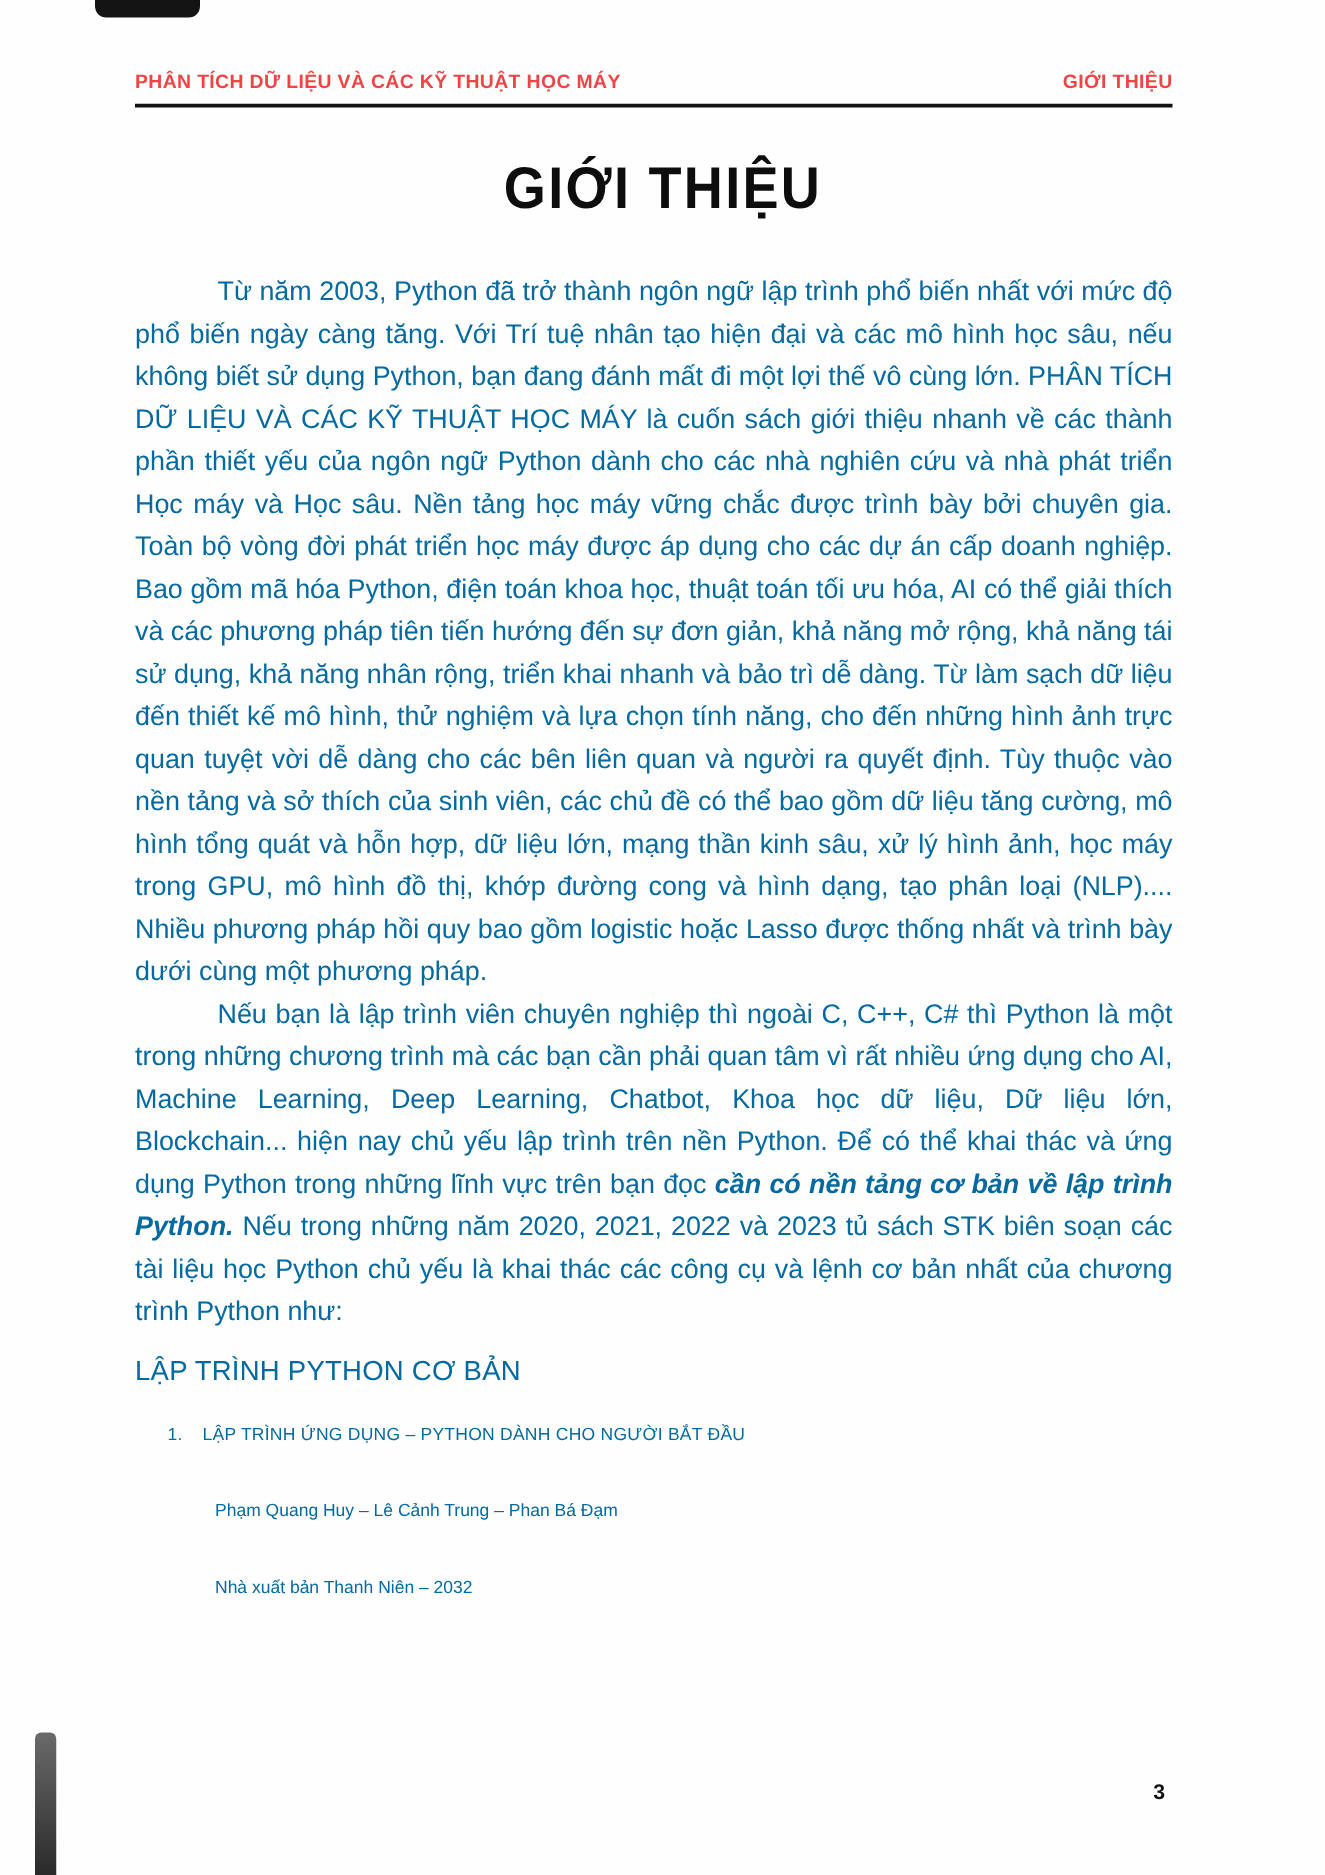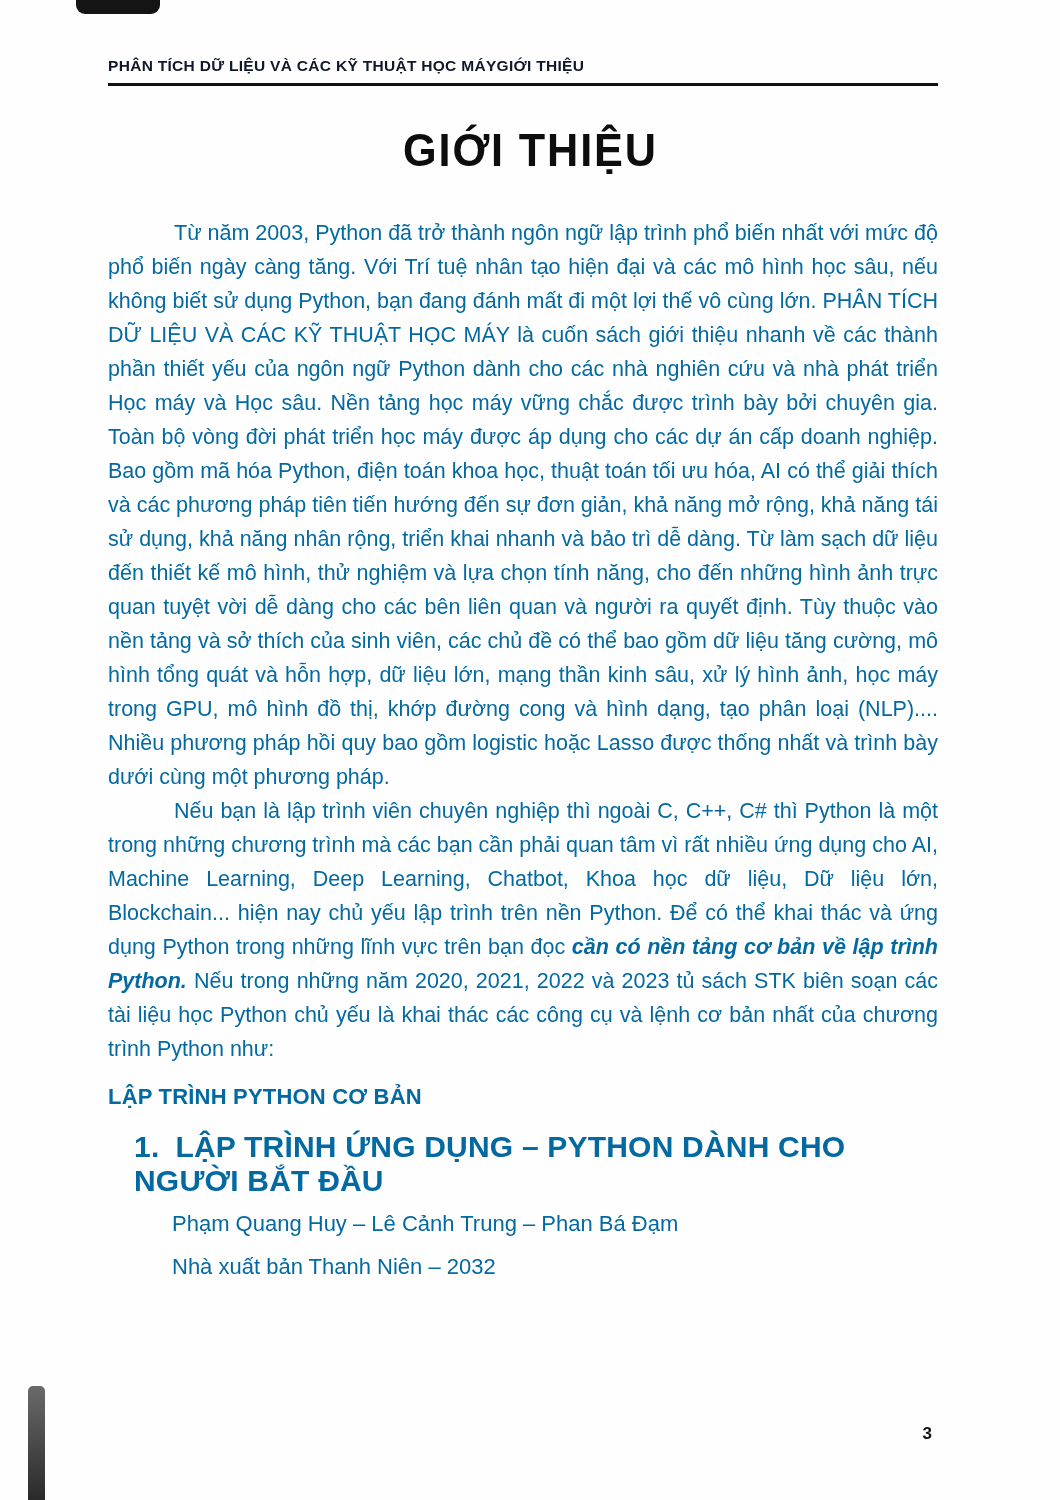--- a/index.html
+++ b/index.html
@@ -26,26 +26,26 @@
     left: 28px; top: 1386px;
     width: 17px; height: 114px;
     background: linear-gradient(to bottom, #6a6a6a, #2a2a2a);
     border-radius: 5px 5px 0 0;
   }
   
   .header-row {
     position: absolute;
     top: 57px; left: 108px; right: 122px;
     display: flex;
-    justify-content: flex-start;
+    justify-content: space-between;
     align-items: baseline;
     font-weight: bold;
     font-size: 15.5px;
     letter-spacing: 0.3px;
-    color: #0f172a;
+    color: #ef4444;
   }
   .header-rule {
     position: absolute;
     top: 83px; left: 108px; right: 122px;
     height: 3px;
     background: #111;
   }
   
   .doc-title {
     position: absolute;
@@ -65,36 +65,36 @@
     font-size: 21.5px;
     line-height: 34px;
     text-align: justify;
     color: #0369a1;
   }
   .para { margin: 0; text-indent: 66px; }
   .bold-italic { font-weight: bold; font-style: italic; }
   .section-heading {
     margin-top: 14px;
     font-size: 22px;
-    font-weight: bold;
+    font-weight: normal;
     text-align: left;
     letter-spacing: 0.2px;
   }
   .book-item { margin-top: 16px; text-align: left; }
   .book-title-row {
-    font-size: 30px;
-    font-weight: bold;
+    font-size: 14px;
+    font-weight: normal;
     padding-left: 26px;
     letter-spacing: 0.2px;
   }
   .book-number { display: inline-block; margin-right: 16px; }
   .book-line {
     padding-left: 64px;
-    margin-top: 9px;
-    font-size: 22px;
+    margin-top: 27px;
+    font-size: 14px;
   }
   
   .page-number {
     position: absolute;
     top: 1424px;
     right: 128px;
     font-size: 17px;
     font-weight: bold;
     color: #111;
   }

